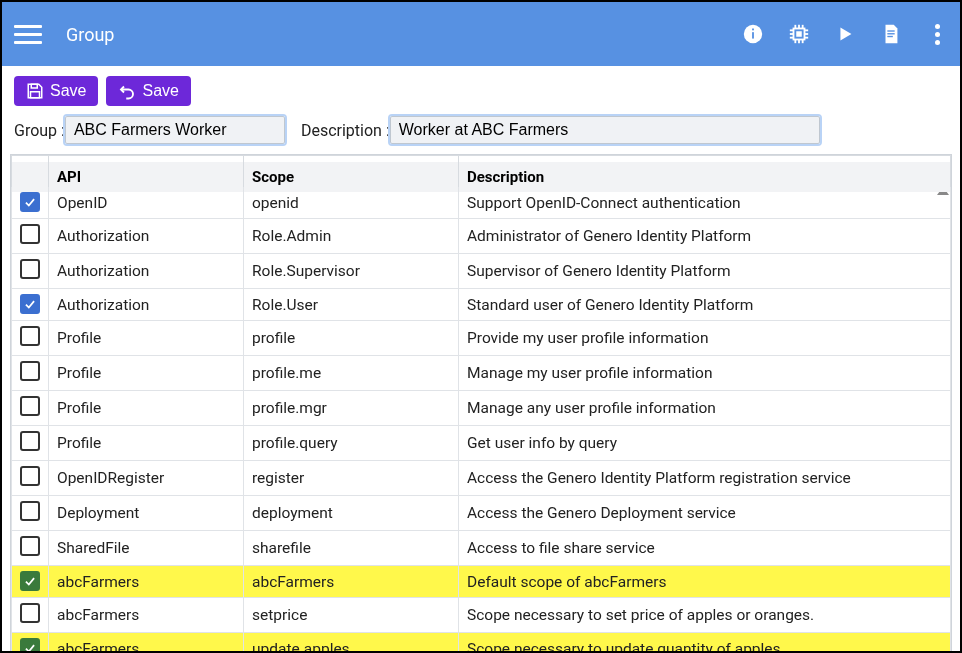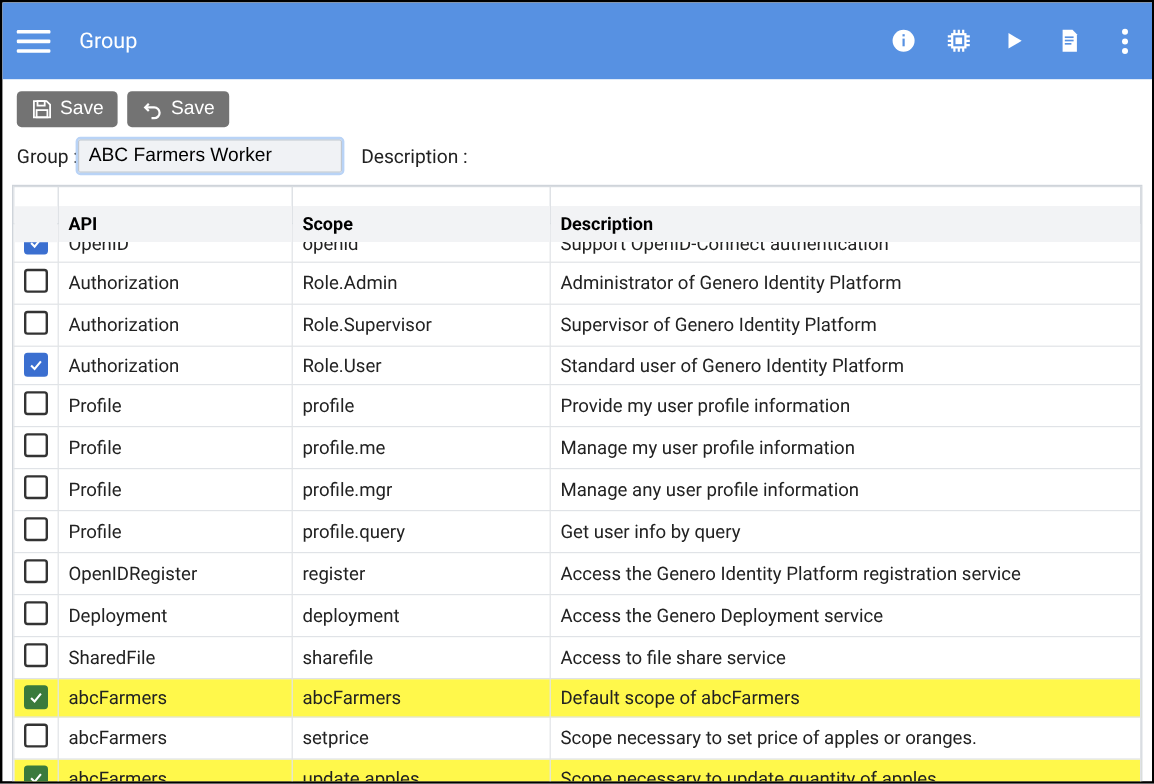--- a/index.html
+++ b/index.html
@@ -60,21 +60,21 @@
     }
     .vdots span {
       width: 5px; height: 5px; background:#fff; border-radius:50%;
     }
     .toolbar {
       padding: 10px 12px 6px 12px;
       display: flex;
       gap: 8px;
     }
     .btn {
-      background: #737373;
+      background: #6d28d9;
       color: #fff;
       border: none;
       border-radius: 4px;
       padding: 6px 12px;
       font-size: 16px;
       cursor: pointer;
       display: inline-flex;
       align-items: center;
       gap: 6px;
     }
@@ -110,21 +110,21 @@
       width: 100%;
     }
     thead th {
       background: #f2f3f5;
       text-align: left;
       font-weight: 700;
       padding: 6px 8px;
       border: 1px solid #d7dbe0;
       font-size: 15px;
       position: sticky;
-      top: 16px;
+      top: 6px;
     }
     tbody td {
       border: 1px solid #e0e3e7;
       padding: 5px 8px;
       font-size: 15.5px;
       color: #222;
       background: #fff;
     }
     tbody tr.highlight td { background: #FFF84B; }
     .chk-cell { width: 36px; text-align: center; }
@@ -223,20 +223,21 @@
         <polyline points="8,6 4,10 8,14" fill="none" stroke="#fff" stroke-width="2.5"></polyline>
       </svg>
     <span>Save</span>
   </button>
 </div>
 
 <div class="form-row">
   <span class="form-label">Group :</span>
   <input id="groupInput" class="form-input" value="ABC Farmers Worker" style="">
   <span class="form-label">Description :</span>
+  <input id="descInput" class="form-input" value="Worker at ABC Farmers" style="">
 </div>
 
 <div class="grid-wrap">
   <div class="scroll-indicator"></div>
   <table>
     <thead>
       <tr>
         <th class="chk-cell"></th>
         <th class="col-api">API</th>
         <th class="col-scope">Scope</th>

